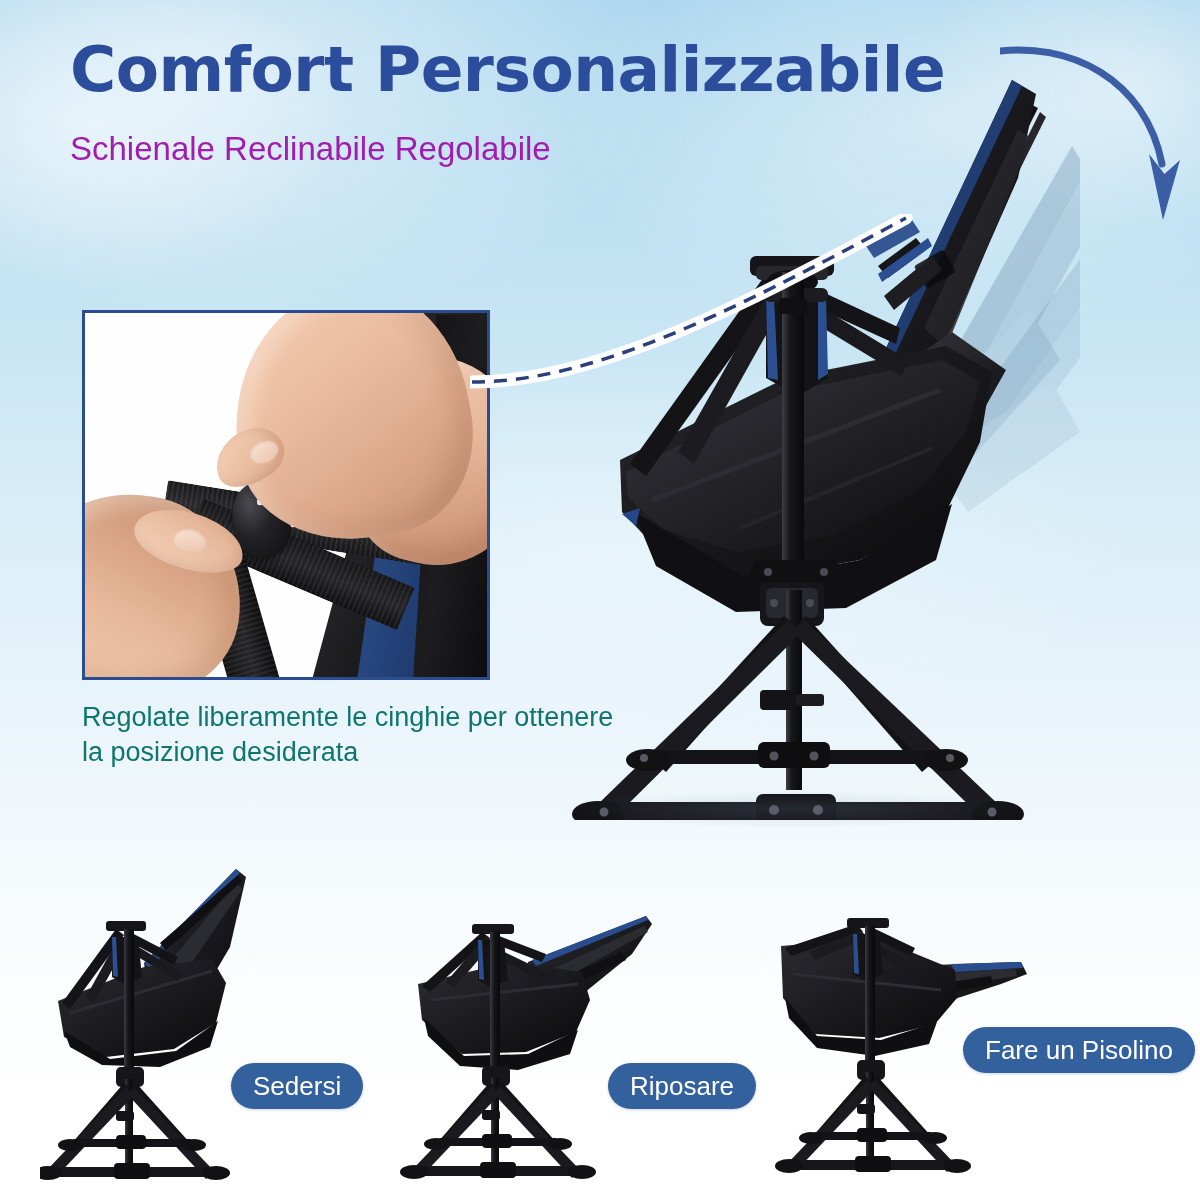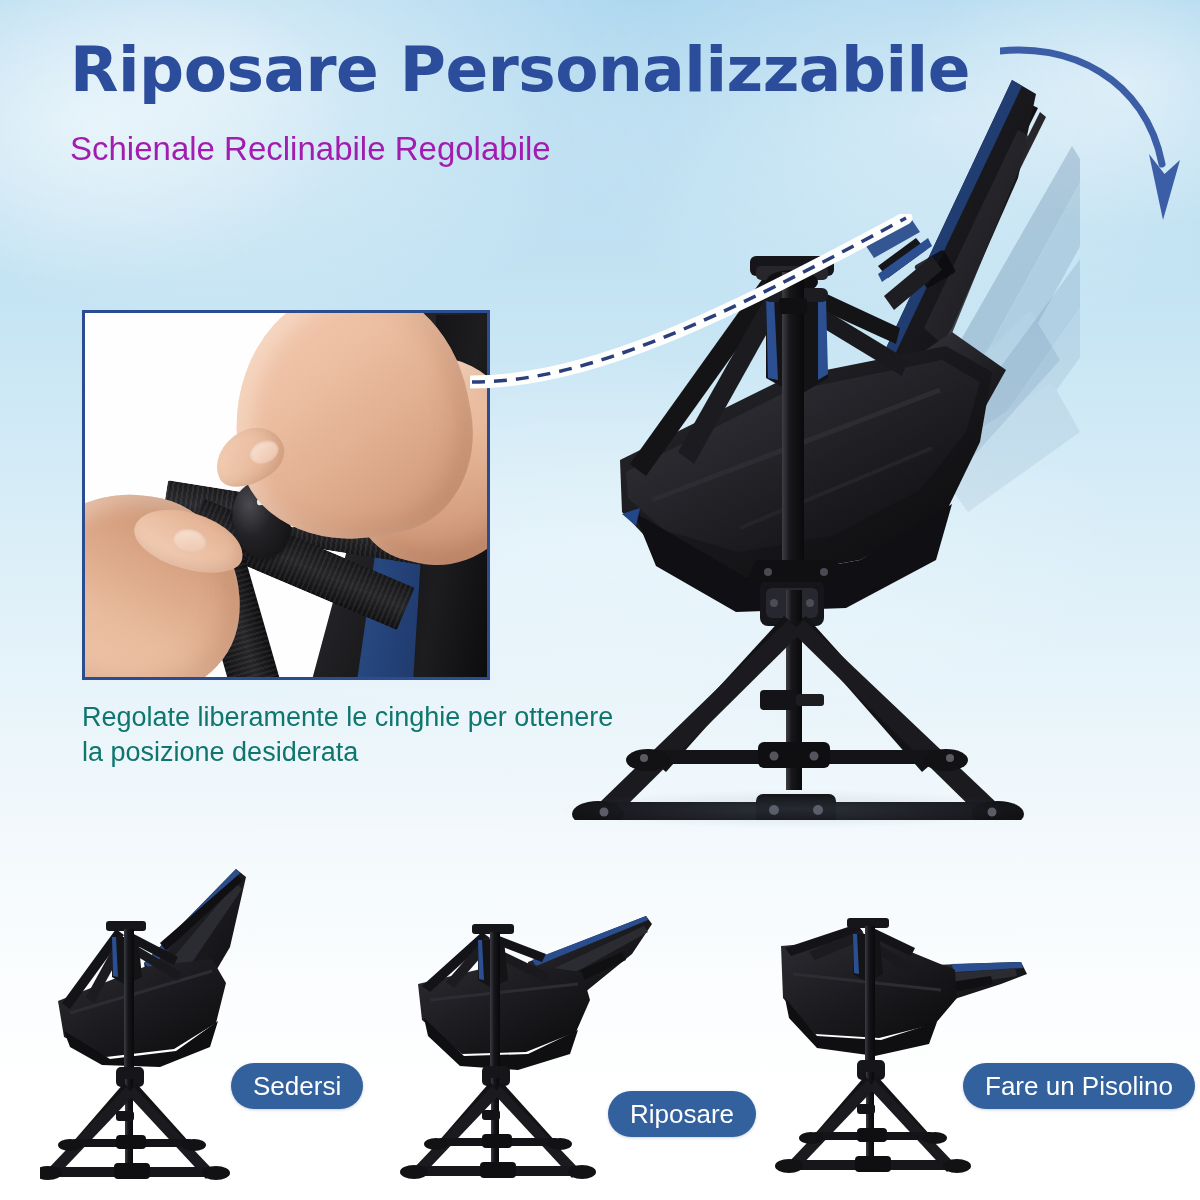--- a/index.html
+++ b/index.html
@@ -188,37 +188,37 @@
     position:absolute;
     background:#33619e; color:#ffffff;
     border-radius:24px;
     font-size:26px; font-weight:500;
     display:flex; align-items:center; justify-content:center;
     white-space:nowrap;
     height:46px; padding:12px 22px;
     box-shadow:0 1px 3px rgba(20,50,100,.22);
   }
   #badge-1{ left:231px; top:1063px; }
-  #badge-2{ left:608px; top:1063px;margin-top:28px; }
-  #badge-3{ left:963px; top:1063px; }
+  #badge-2{ left:608px; top:1063px; }
+  #badge-3{ left:963px; top:1027px; }
 
   
   .floor-shadow{
     position:absolute; border-radius:50%;
     background:radial-gradient(ellipse at 50% 50%, rgba(120,140,160,.22) 0%, rgba(120,140,160,0) 72%);
     pointer-events:none;
   }
 </style>
 </head>
 <body>
 
 <div id="bg"></div>
 <div id="bg-wash"></div>
 
-<div id="title">Riposare Personalizzabile</div>
+<div id="title">Comfort Personalizzabile</div>
 <div id="subtitle">Schienale Reclinabile Regolabile</div>
 
 <svg id="arrow" viewBox="0 0 200 240">
   <path d="M -8 28 C 70 16, 146 56, 162 140" fill="none" stroke="#3b5ea6" stroke-width="7" stroke-linecap="round"></path>
   <path d="M 149 130 L 163 196 L 180 136 L 164.5 150 Z" fill="#3b5ea6"></path>
 </svg>
 
 <svg id="chair-main" viewBox="0 0 520 760">
   <defs>
     <linearGradient id="mf1" x1="0" y1="0" x2="1" y2="1">

